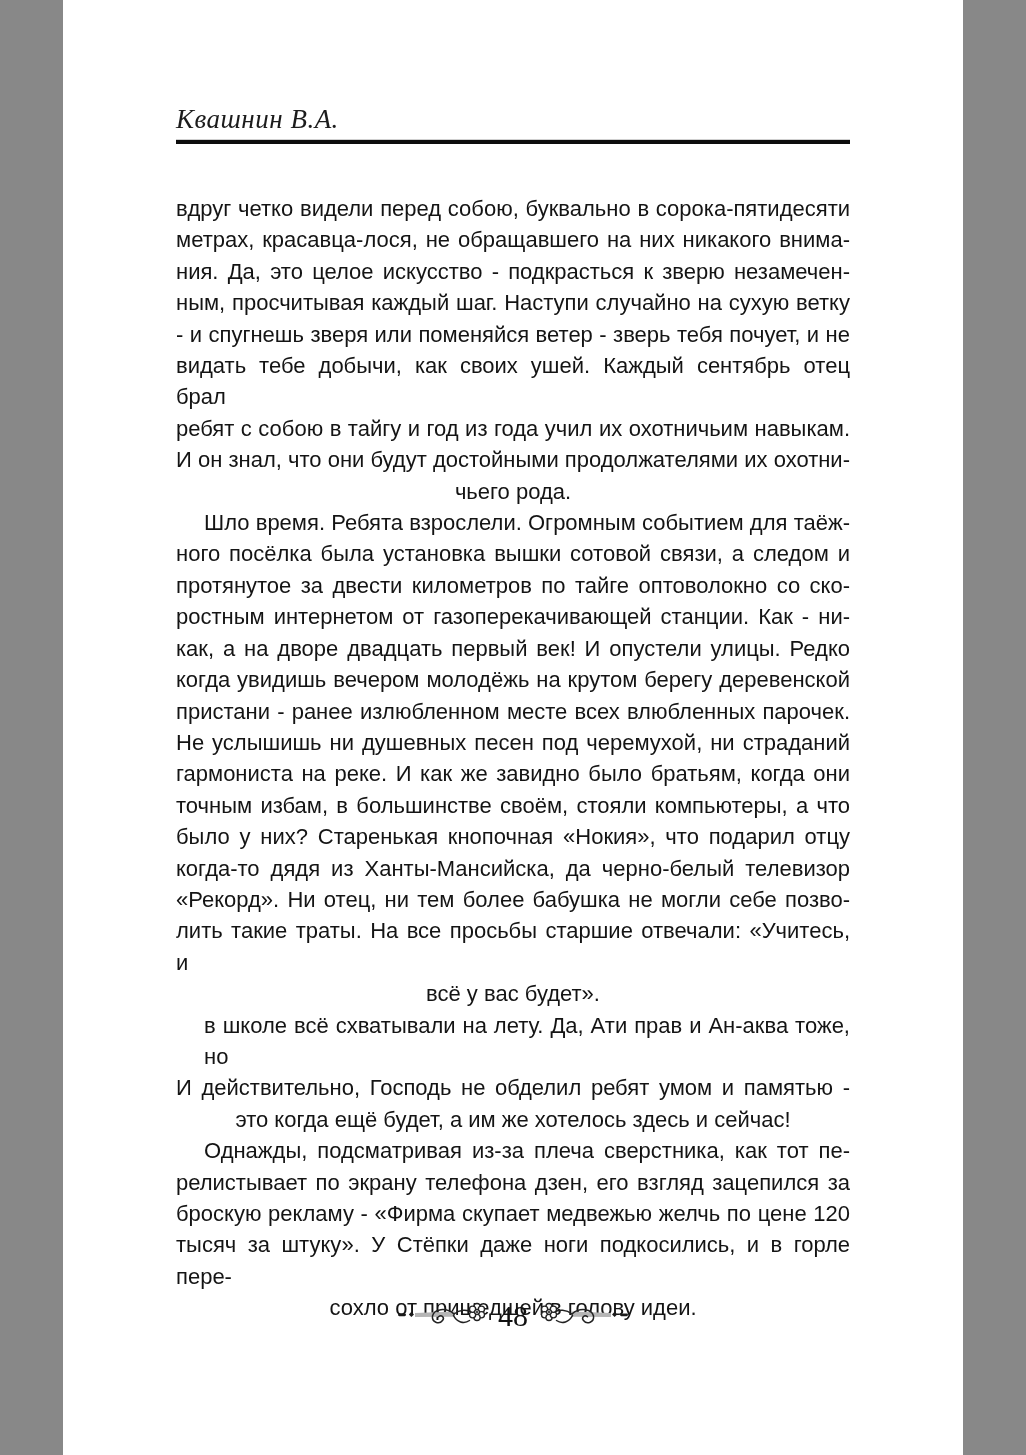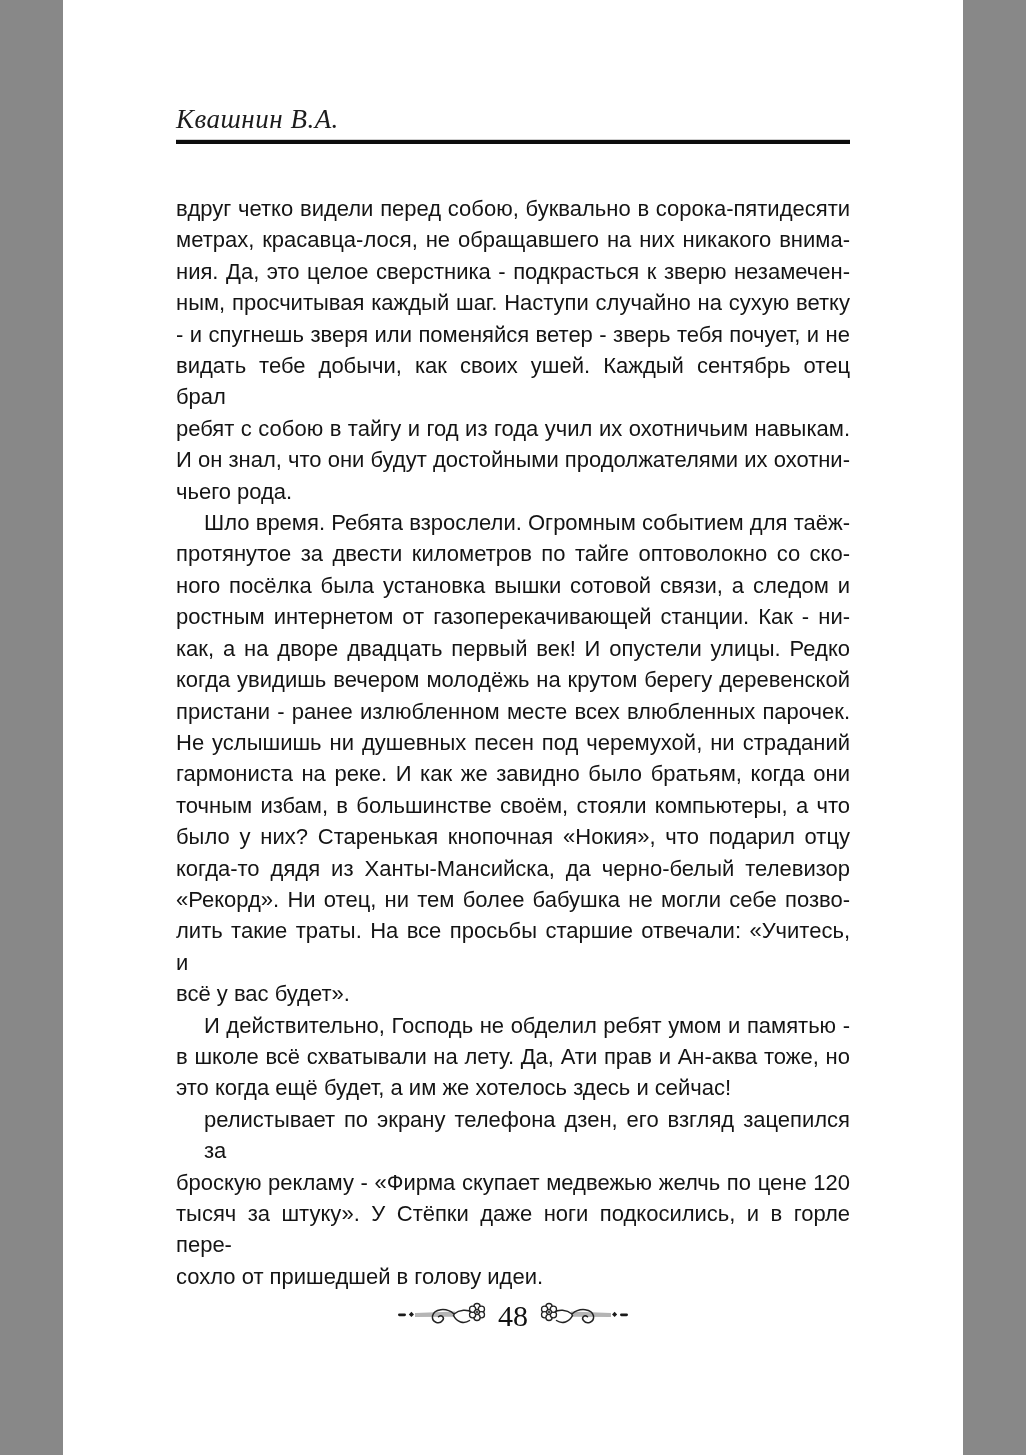--- a/index.html
+++ b/index.html
@@ -39,21 +39,21 @@
   .bodytext {
     margin-top: 49px;
     font-family: "Liberation Sans", "DejaVu Sans", sans-serif;
     font-size: 22px;
     line-height: 31.4px;
     color: #141414;
   }
   .para { margin: 0; }
   .line {
     white-space: normal;
-    text-align: left;
+    text-align: center;
   }
   .line.jline {
     text-align: justify;
     text-align-last: justify;
   }
   .para.indent .line:first-child {
     padding-left: 28px;
   }
   
   .footer {
@@ -84,51 +84,52 @@
 
   <div class="header">
     <div class="author">Квашнин В.А.</div>
     <div class="rule"></div>
   </div>
 
   <div class="bodytext" id="body-text">
       <div class="para">
         <div class="line jline">вдруг четко видели перед собою, буквально в сорока-пятидесяти</div>
         <div class="line jline">метрах, красавца-лося, не обращавшего на них никакого внима-</div>
-        <div class="line jline">ния. Да, это целое сверстника - подкрасться к зверю незамечен-</div>
+        <div class="line jline">ния. Да, это целое искусство - подкрасться к зверю незамечен-</div>
         <div class="line jline">ным, просчитывая каждый шаг. Наступи случайно на сухую ветку</div>
         <div class="line jline">- и спугнешь зверя или поменяйся ветер - зверь тебя почует, и не</div>
         <div class="line jline">видать тебе добычи, как своих ушей. Каждый сентябрь отец брал</div>
         <div class="line jline">ребят с собою в тайгу и год из года учил их охотничьим навыкам.</div>
         <div class="line jline">И он знал, что они будут достойными продолжателями их охотни-</div>
         <div class="line lastline">чьего рода.</div>
       </div>
       <div class="para indent">
         <div class="line jline">Шло время. Ребята взрослели. Огромным событием для таёж-</div>
+        <div class="line jline">ного посёлка была установка вышки сотовой связи, а следом и</div>
         <div class="line jline">протянутое за двести километров по тайге оптоволокно со ско-</div>
-        <div class="line jline">ного посёлка была установка вышки сотовой связи, а следом и</div>
         <div class="line jline">ростным интернетом от газоперекачивающей станции. Как - ни-</div>
         <div class="line jline">как, а на дворе двадцать первый век! И опустели улицы. Редко</div>
         <div class="line jline">когда увидишь вечером молодёжь на крутом берегу деревенской</div>
         <div class="line jline">пристани - ранее излюбленном месте всех влюбленных парочек.</div>
         <div class="line jline">Не услышишь ни душевных песен под черемухой, ни страданий</div>
         <div class="line jline">гармониста на реке. И как же завидно было братьям, когда они</div>
         <div class="line jline">точным избам, в большинстве своём, стояли компьютеры, а что</div>
         <div class="line jline">было у них? Старенькая кнопочная «Нокия», что подарил отцу</div>
         <div class="line jline">когда-то дядя из Ханты-Мансийска, да черно-белый телевизор</div>
         <div class="line jline">«Рекорд». Ни отец, ни тем более бабушка не могли себе позво-</div>
         <div class="line jline">лить такие траты. На все просьбы старшие отвечали: «Учитесь, и</div>
         <div class="line lastline">всё у вас будет».</div>
       </div>
       <div class="para indent">
+        <div class="line jline">в школе всё схватывали на лету. Да, Ати прав и Ан-аква тоже, но</div>
         <div class="line jline">И действительно, Господь не обделил ребят умом и памятью -</div>
-        <div class="line jline">в школе всё схватывали на лету. Да, Ати прав и Ан-аква тоже, но</div>
         <div class="line lastline">это когда ещё будет, а им же хотелось здесь и сейчас!</div>
       </div>
       <div class="para indent">
+        <div class="line jline">Однажды, подсматривая из-за плеча сверстника, как тот пе-</div>
         <div class="line jline">релистывает по экрану телефона дзен, его взгляд зацепился за</div>
         <div class="line jline">броскую рекламу - «Фирма скупает медвежью желчь по цене 120</div>
         <div class="line jline">тысяч за штуку». У Стёпки даже ноги подкосились, и в горле пере-</div>
         <div class="line lastline">сохло от пришедшей в голову идеи.</div>
       </div>
     </div>
 
   <div class="footer">
     <span class="orn">
       <svg width="92" height="36" viewBox="0 0 92 36" xmlns="http://www.w3.org/2000/svg">

